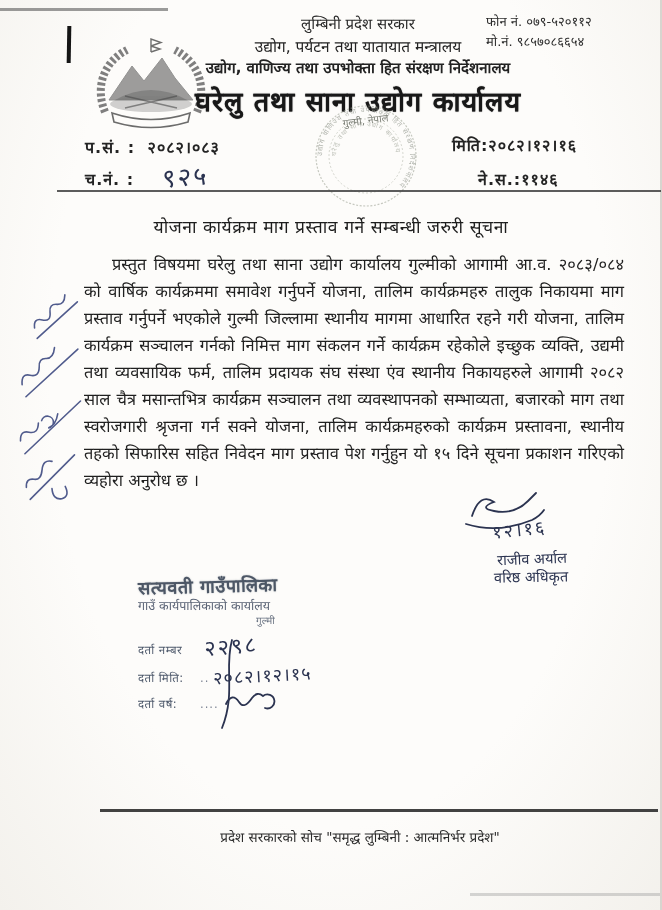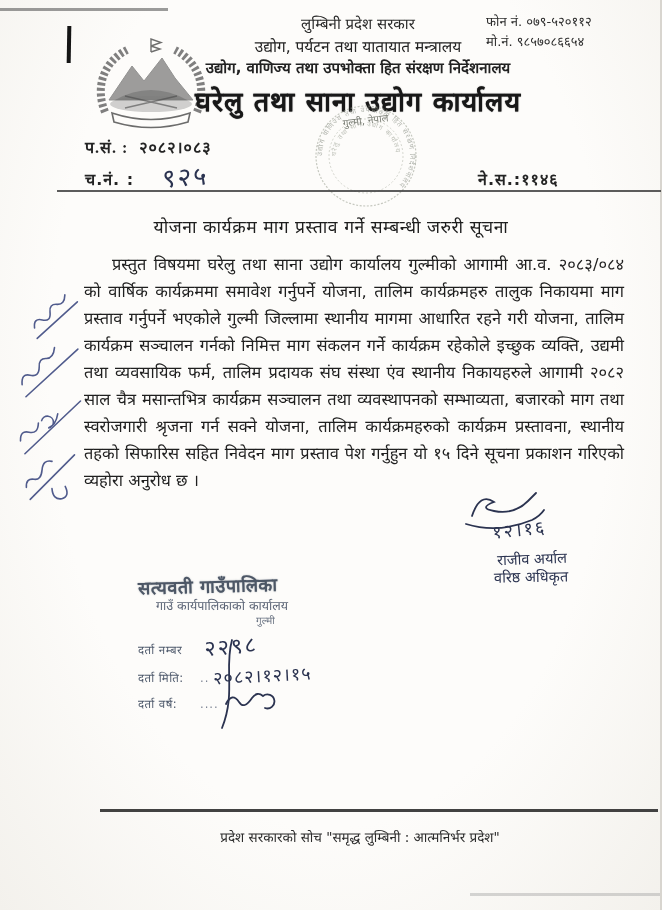--- a/index.html
+++ b/index.html
@@ -35,21 +35,21 @@
   #seal{left:298px;top:94px;opacity:.8;}
   
   .pen{color:#2b3350;}
   #sig-date{left:492px;top:517px;font-size:18px;transform:rotate(-6deg);letter-spacing:2px;}
   #sig-name{left:497px;top:548px;font-size:14.5px;transform:rotate(-2deg);}
   #sig-title{left:494px;top:566px;font-size:14.5px;transform:rotate(-1deg);}
   
   #receipt{left:138px;top:572px;width:270px;color:#525c6b;}
   .stamp-title{font-size:18px;font-weight:bold;letter-spacing:.5px;color:#4d5766;
     transform:rotate(-1.5deg);text-shadow:0 0 1.5px rgba(90,100,115,.55);}
-  .stamp-sub{font-size:12.5px;color:#5a6375;margin-left:18px;margin-top:1px;}
+  .stamp-sub{font-size:12.5px;color:#5a6375;margin-top:1px;}
   .stamp-dist{font-size:10px;color:#6a7382;margin-left:118px;margin-top:-1px;}
   .stamp-row{font-size:11.5px;color:#4f5a6c;margin-top:3px;white-space:nowrap;}
   .stamp-label{display:inline-block;width:62px;letter-spacing:.5px;}
   .dots{color:#7d8594;letter-spacing:1px;}
   .rv1{font-size:22px;display:inline-block;transform:rotate(-5deg);letter-spacing:2px;}
   .rv2{font-size:18px;display:inline-block;transform:rotate(-3deg);letter-spacing:1px;}
   
   #rule-bottom{left:100px;top:809px;width:558px;height:2.5px;background:#2e2e2e;opacity:.9;}
   #footer-text{left:80px;top:828px;width:560px;text-align:center;font-size:13.5px;color:#2b2b2b;}
   
@@ -102,24 +102,25 @@
     <circle cx="68" cy="62" r="37" fill="none" stroke="#a0a698" stroke-width="1" stroke-dasharray="2 2" opacity=".55"></circle>
     <text font-size="7" fill="#8f948a" letter-spacing="1" opacity=".85">
       <textPath href="#sealOuter">उद्योग वाणिज्य तथा उपभोक्ता हित संरक्षण निर्देशनालय</textPath>
     </text>
     <text font-size="6.5" fill="#989d90" letter-spacing="1" opacity=".8">
       <textPath href="#sealInner">घरेलु तथा साना उद्योग कार्यालय</textPath>
     </text>
     <text x="68" y="30" font-size="10" fill="#565b50" text-anchor="middle" transform="rotate(-7 68 30)">गुल्मी, नेपाल</text>
   </svg>
 
-  <div class="abs ref" style="left:85px;top:136px;font-family:Liberation Serif, serif;">
+  <div class="abs ref" style="left:85px;top:136px;">
     <span>प.सं. :</span>
     <span style="margin-left:6px;">२०८२।०८३</span>
   </div>
+  <div class="abs ref" style="left:452px;top:134px;">मिति:२०८२।१२।१६</div>
   <div class="abs ref" style="left:85px;top:168px;">च.नं. :</div>
   <div class="abs hand" id="ch-value" style="left:162px;top:158px;">९२५</div>
   <div class="abs ref" style="left:478px;top:168px;">ने.स.:११४६</div>
 
   <div class="abs" id="rule-top"></div>
 
   <div class="abs" id="subject">योजना कार्यक्रम माग प्रस्ताव गर्ने सम्बन्धी जरुरी सूचना</div>
 
   <div class="abs" id="body-text">प्रस्तुत विषयमा घरेलु तथा साना उद्योग कार्यालय गुल्मीको आगामी आ.व. २०८३/०८४ को वार्षिक कार्यक्रममा समावेश गर्नुपर्ने योजना, तालिम कार्यक्रमहरु तालुक निकायमा माग प्रस्ताव गर्नुपर्ने भएकोले गुल्मी जिल्लामा स्थानीय मागमा आधारित रहने गरी योजना, तालिम कार्यक्रम सञ्चालन गर्नको निमित्त माग संकलन गर्ने कार्यक्रम रहेकोले इच्छुक व्यक्ति, उद्यमी तथा व्यवसायिक फर्म, तालिम प्रदायक संघ संस्था एंव स्थानीय निकायहरुले आगामी २०८२ साल चैत्र मसान्तभित्र कार्यक्रम सञ्चालन तथा व्यवस्थापनको सम्भाव्यता, बजारको माग तथा स्वरोजगारी श्रृजना गर्न सक्ने योजना, तालिम कार्यक्रमहरुको कार्यक्रम प्रस्तावना, स्थानीय तहको सिफारिस सहित निवेदन माग प्रस्ताव पेश गर्नुहुन यो १५ दिने सूचना प्रकाशन गरिएको व्यहोरा अनुरोध छ ।</div>
 

